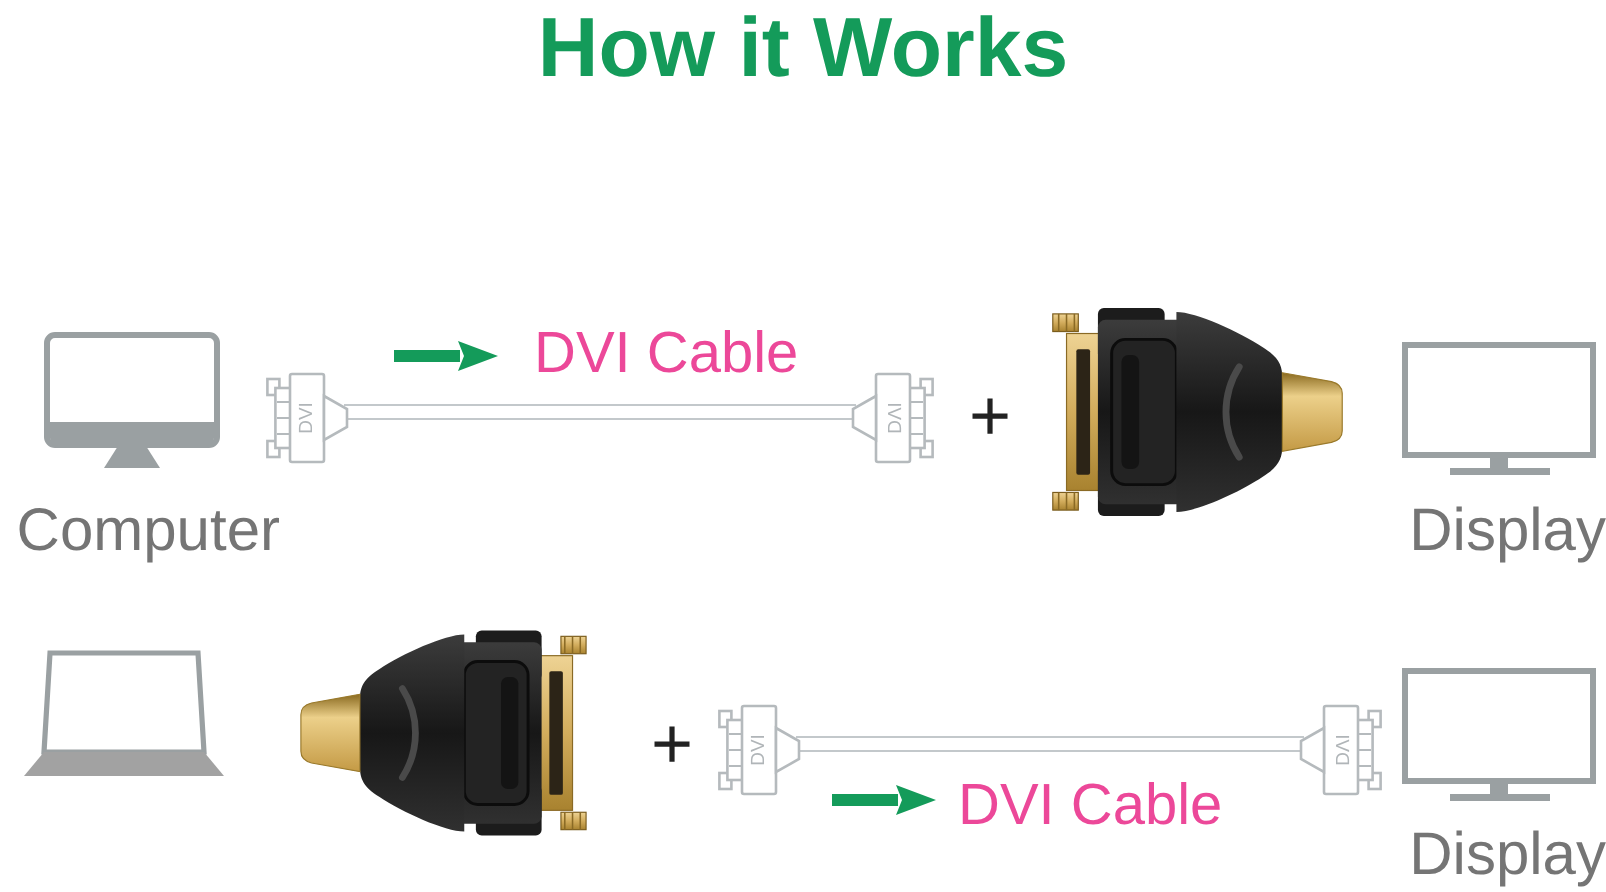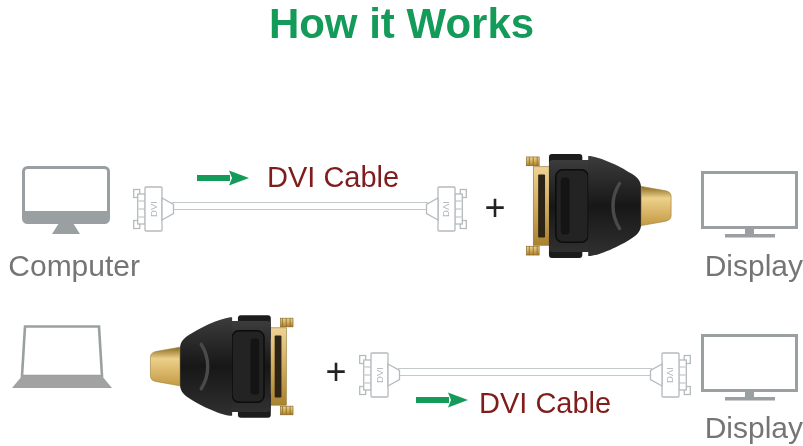--- a/index.html
+++ b/index.html
@@ -9,21 +9,21 @@
   }
   .abs{position:absolute;}
   .title{
     left:0;right:0;top:0;text-align:center;
     font-size:42px;line-height:48px;font-weight:700;color:#149b5a;margin:0;
   }
   .label{
     color:#757575;font-size:30px;line-height:32px;text-align:right;white-space:nowrap;
   }
   .cable-label{
-    color:#7f1d1d;font-size:29px;line-height:31px;white-space:nowrap;text-align:left;
+    color:#ec4899;font-size:29px;line-height:31px;white-space:nowrap;text-align:left;
   }
   .plus{
     color:#222;font-size:36px;line-height:36px;font-weight:400;text-align:center;width:32px;
   }
   .cable-line{
     height:8px;box-sizing:border-box;background:#fff;
     border-top:1.4px solid #c3c8cb;border-bottom:1.4px solid #c3c8cb;
   }
   .mirror{transform:scaleX(-1);}
   svg{display:block;}

